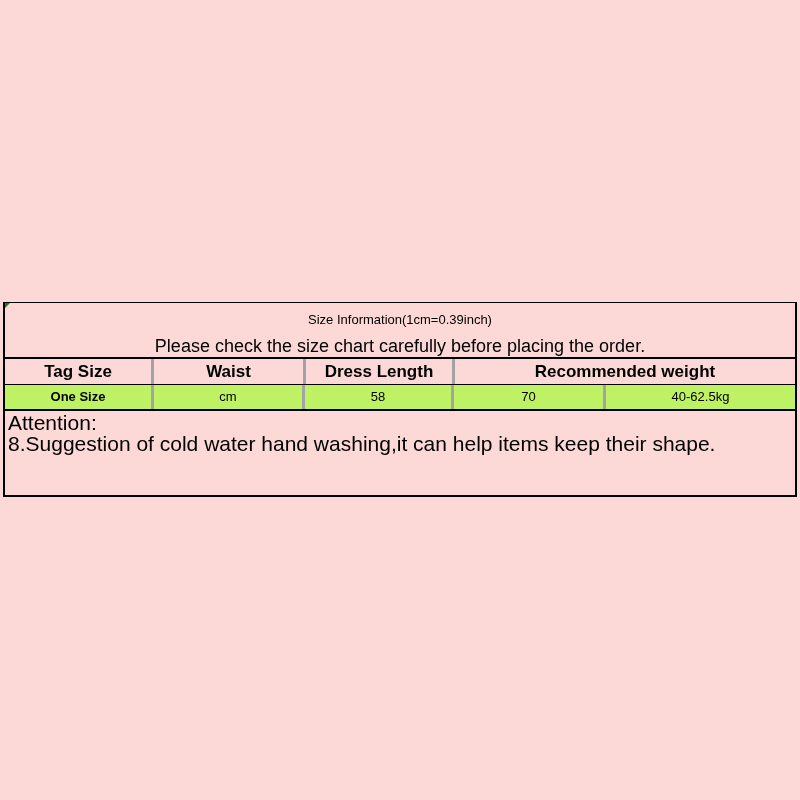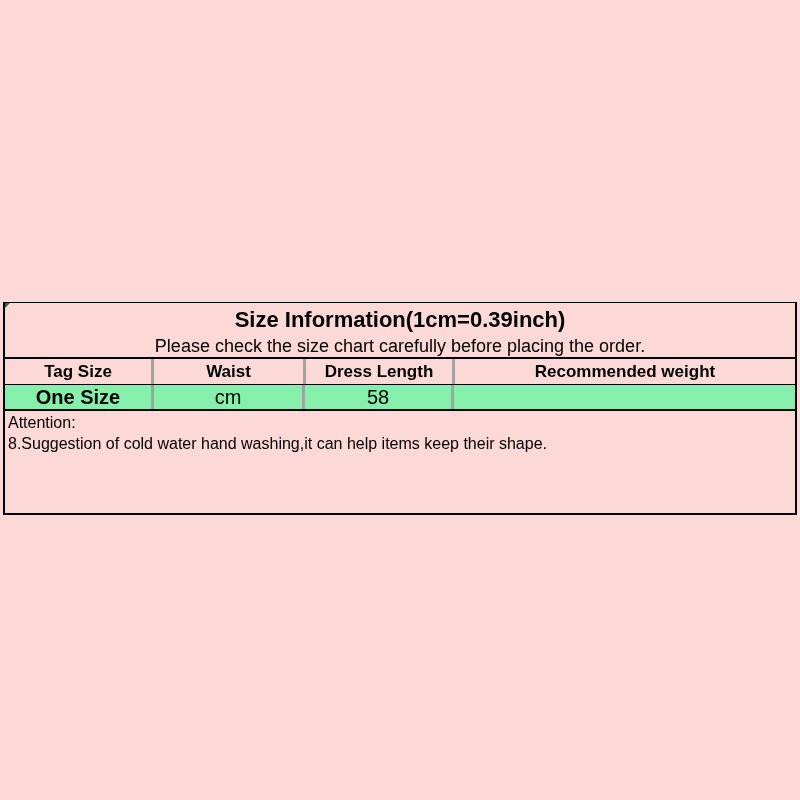--- a/index.html
+++ b/index.html
@@ -34,59 +34,59 @@
     border-top: 5px solid #1f7a21;
     border-right: 5px solid transparent;
   }
   .title-cell {
     height: 56px;
     border-bottom: 2px solid #000000;
     padding-top: 2px;
     text-align: center;
   }
   .title-line {
-    font-size: 22px;
-    font-weight: bold;
+    font-size: 13px;
+    font-weight: normal;
     line-height: 30px;
   }
   .subtitle-line {
     font-size: 18px;
     line-height: 22px;
   }
   .trow { display: flex; width: 100%; }
   .header-row {
     height: 26px;
     border-bottom: 1px solid #000000;
     font-size: 17px;
     font-weight: bold;
   }
   .header-row .cell { line-height: 25px; }
   .data-row {
     height: 26px;
-    background: #86efac;
+    background: #bef264;
     border-bottom: 2px solid #000000;
-    font-size: 20px;
+    font-size: 13px;
   }
   .data-row .cell { line-height: 24px; }
   .cell {
     border-right: 3px solid #a3a3a3;
     text-align: center;
     overflow: hidden;
     white-space: nowrap;
   }
   .c0 { width: 149px; }
   .c1 { width: 151px; }
   .c2 { width: 149px; }
   .c3 { width: 152px; }
   .c4 { flex: 1; border-right: none; }
   .bold { font-weight: bold; }
   .attention {
-    height: 102px;
+    height: 84px;
     padding: 1px 8px 0 3px;
-    font-size: 16px;
+    font-size: 21px;
   }
   .attention .att-line {
     line-height: 21px;
     white-space: nowrap;
   }
 </style>
 </head>
 <body>
 
 <div class="canvas">
@@ -102,20 +102,22 @@
       <div class="cell c0">Tag Size</div>
       <div class="cell c3">Waist</div>
       <div class="cell c2">Dress Length</div>
       <div class="cell c4">Recommended weight</div>
     </div>
 
     <div class="trow data-row">
       <div class="cell c0 bold">One Size</div>
       <div class="cell c1">cm</div>
       <div class="cell c2">58</div>
+      <div class="cell c3">70</div>
+      <div class="cell c4">40-62.5kg</div>
     </div>
 
     <div class="attention">
       <div class="att-line">Attention:</div>
       <div class="att-line">8.Suggestion of cold water hand washing,it can help items keep their shape.</div>
     </div>
   </div>
 </div>
 
 </body></html>

